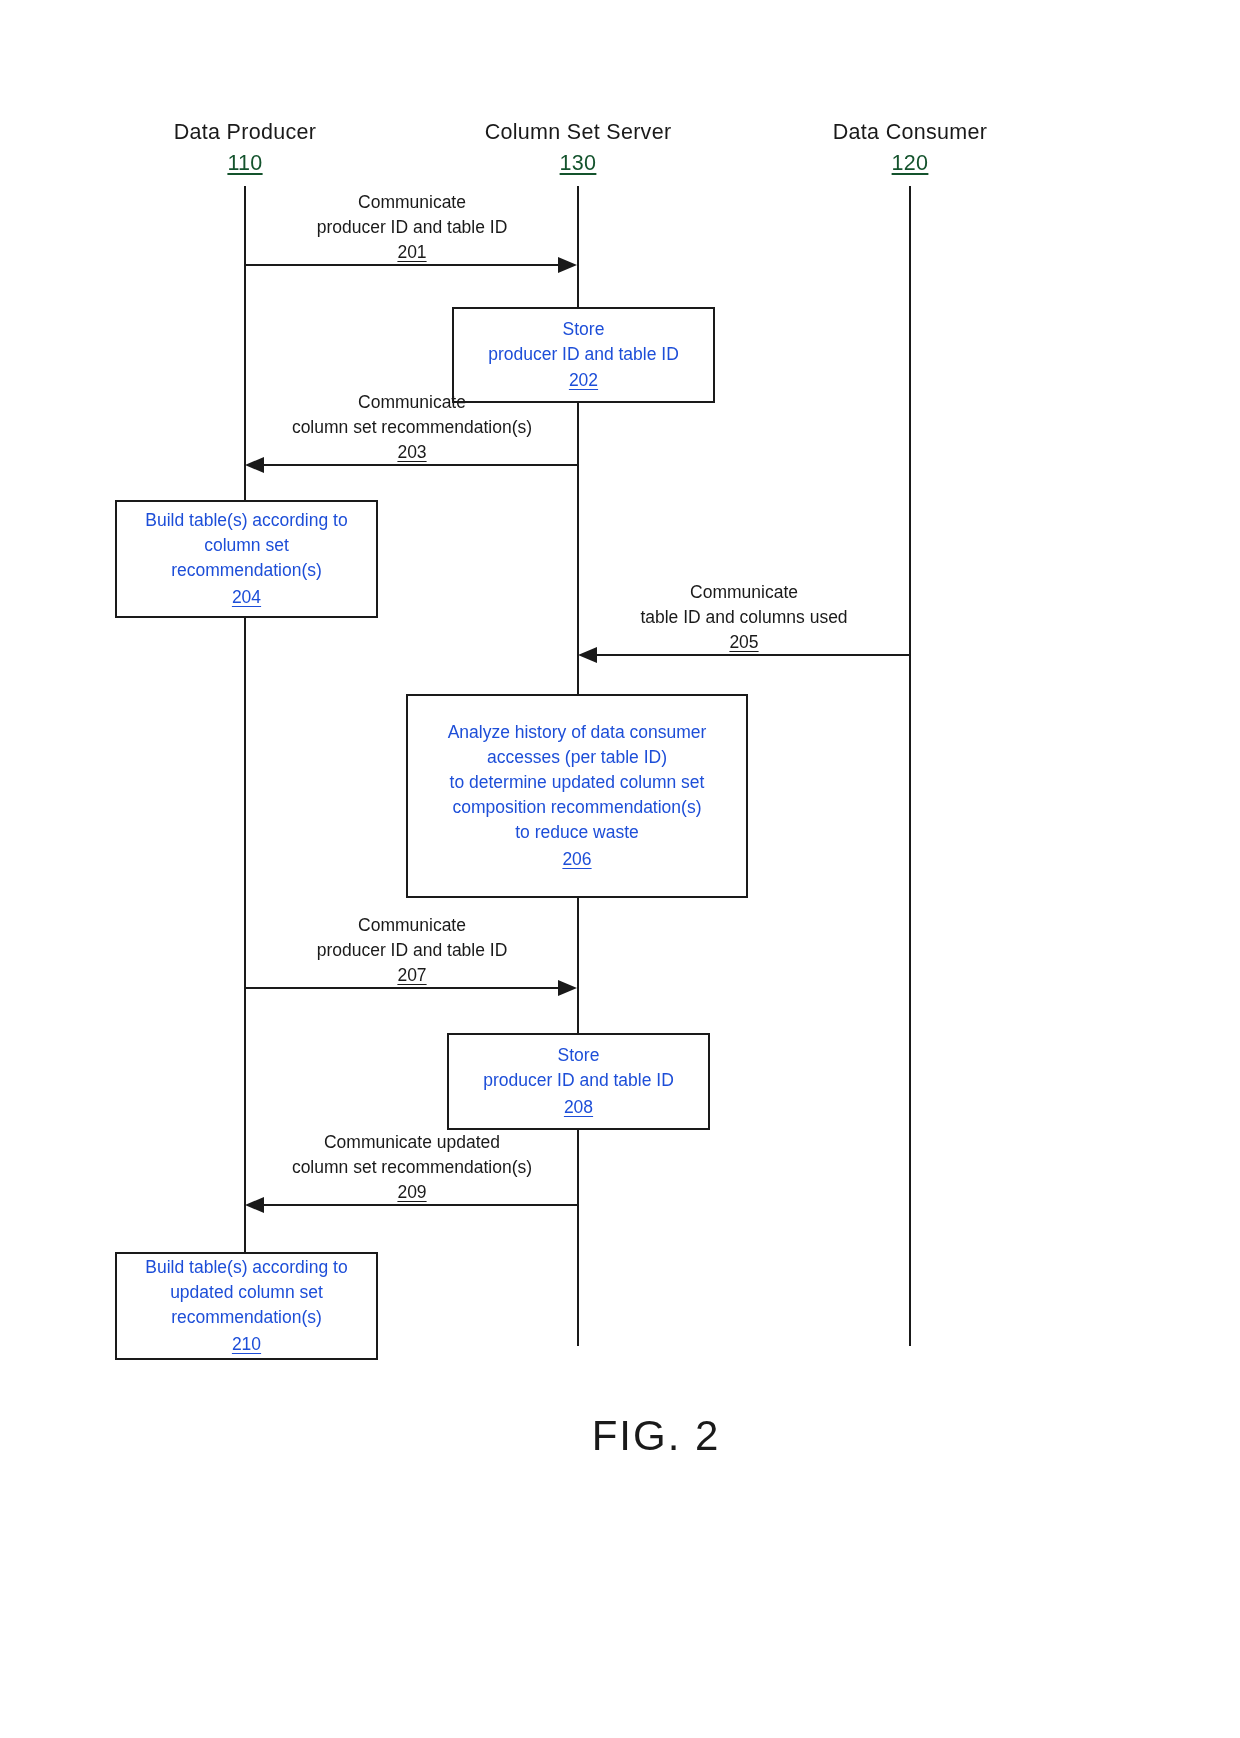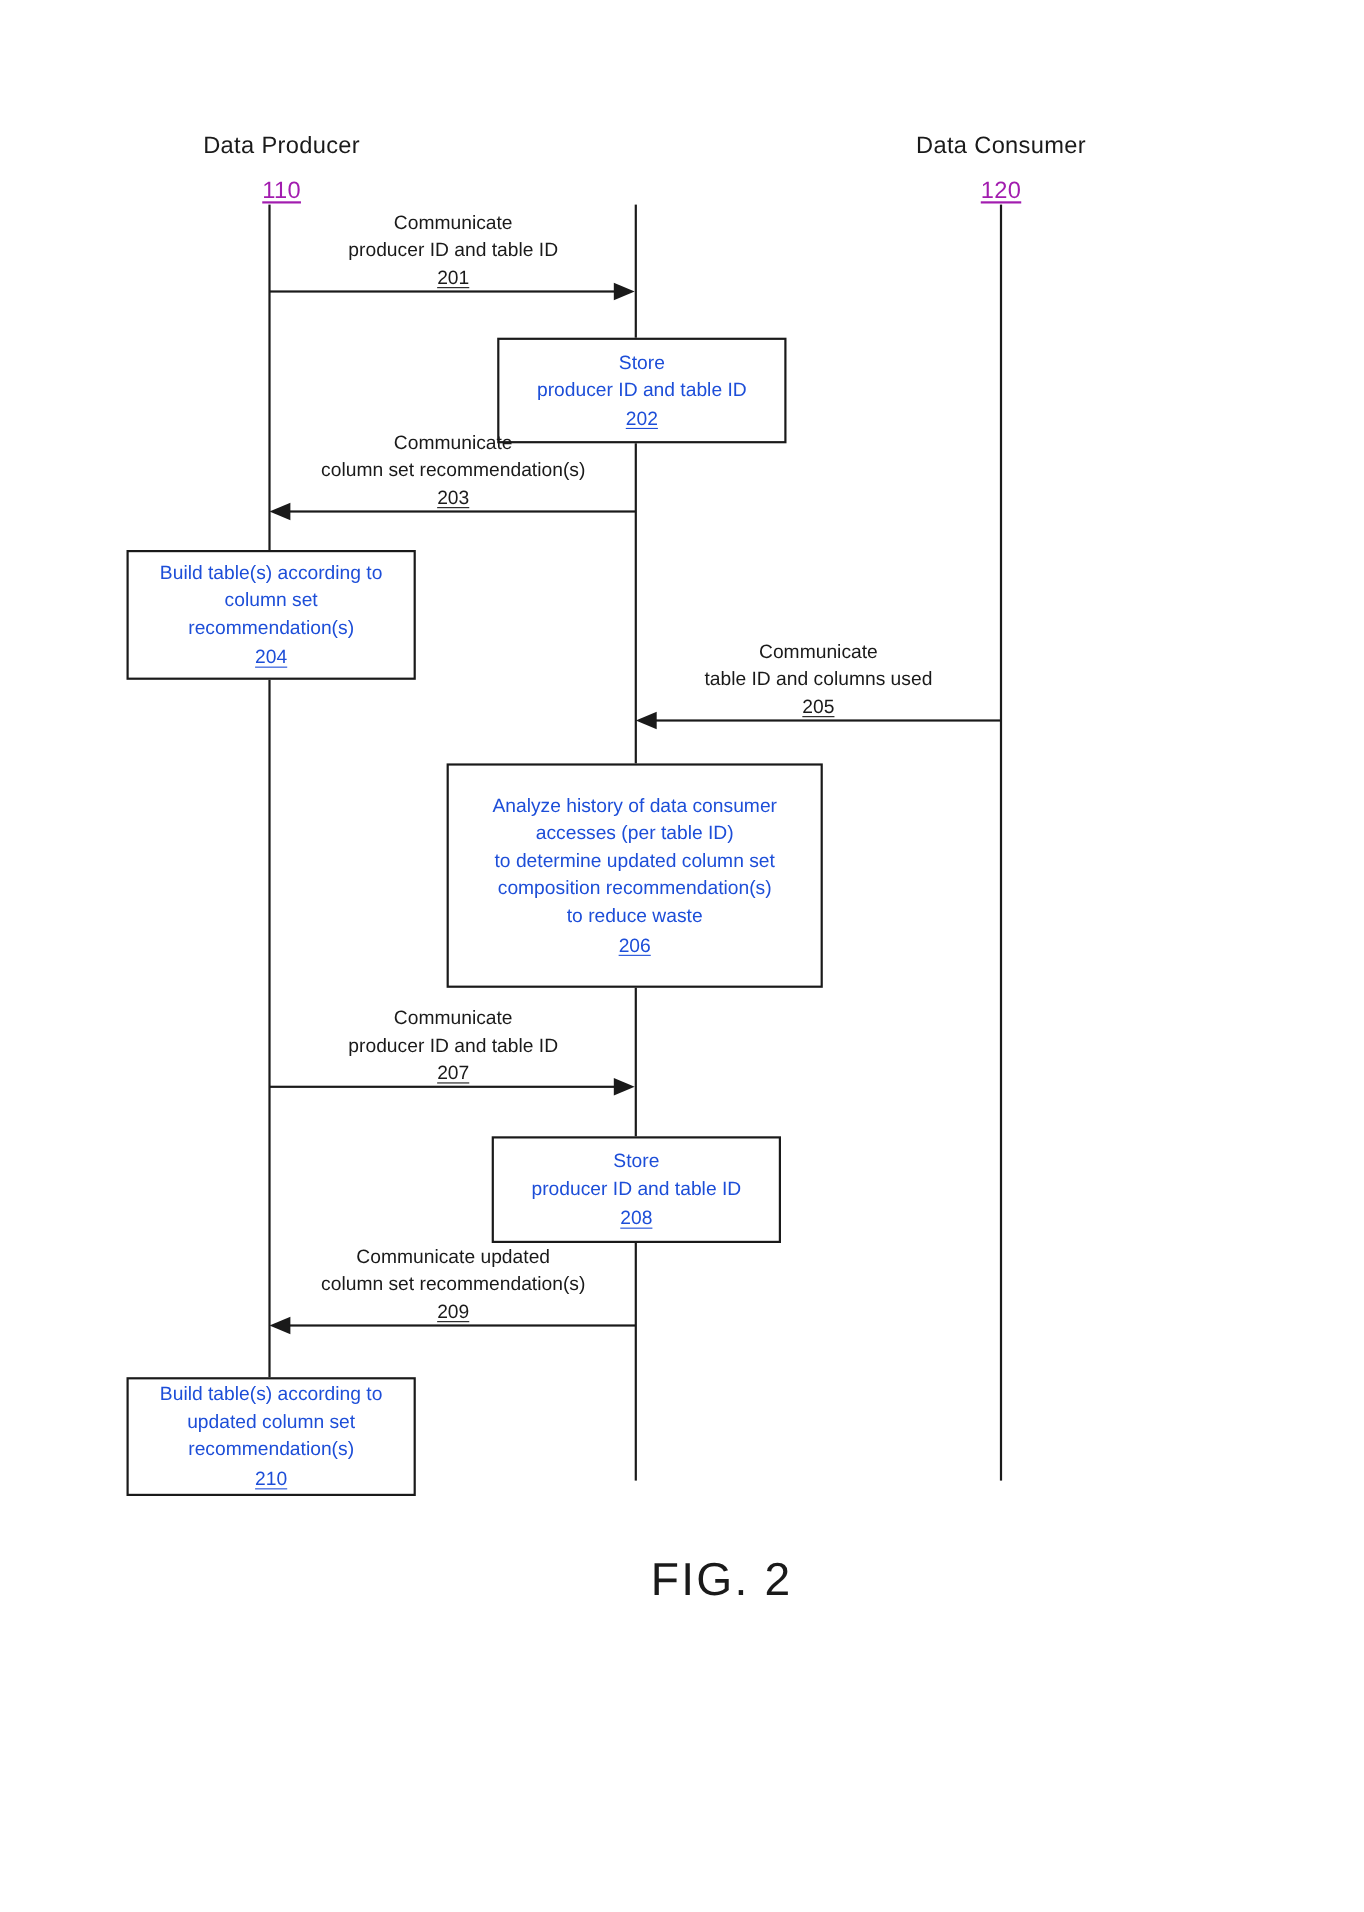--- a/index.html
+++ b/index.html
@@ -28,24 +28,24 @@
   }
   .lifeline-title {
     font-size: 21.5px;
     letter-spacing: 0.3px;
     color: #1a1a1a;
     line-height: 1.15;
   }
   .lifeline-ref {
     font-size: 21.5px;
     letter-spacing: 0.3px;
-    color: #a21caf;
+    color: #14532d;
     text-decoration: underline;
     text-underline-offset: 3px;
-    margin-top: 16px;
+    margin-top: 6px;
     line-height: 1.15;
   }
   .lifeline-bar {
     position: absolute;
     width: 2px;
     background: #1a1a1a;
   }
 
   
   .proc-box {
@@ -111,25 +111,29 @@
     font-size: 42px;
     letter-spacing: 2px;
     color: #1a1a1a;
   }
 </style>
 </head>
 <body>
 
 <div id="page">
 
-  <div class="lifeline-head" style="left:256px; top:120px;">
+  <div class="lifeline-head" style="left:245px; top:120px;">
     <div class="lifeline-title">Data Producer</div>
     <div class="lifeline-ref">110</div>
   </div>
 
+  <div class="lifeline-head" style="left:578px; top:120px;">
+    <div class="lifeline-title">Column Set Server</div>
+    <div class="lifeline-ref">130</div>
+  </div>
 
   <div class="lifeline-head" style="left:910px; top:120px;">
     <div class="lifeline-title">Data Consumer</div>
     <div class="lifeline-ref">120</div>
   </div>
 
   <div class="lifeline-bar" style="left:244px; top:186px; height:1160px;"></div>
   <div class="lifeline-bar" style="left:577px; top:186px; height:1160px;"></div>
   <div class="lifeline-bar" style="left:909px; top:186px; height:1160px;"></div>
 

